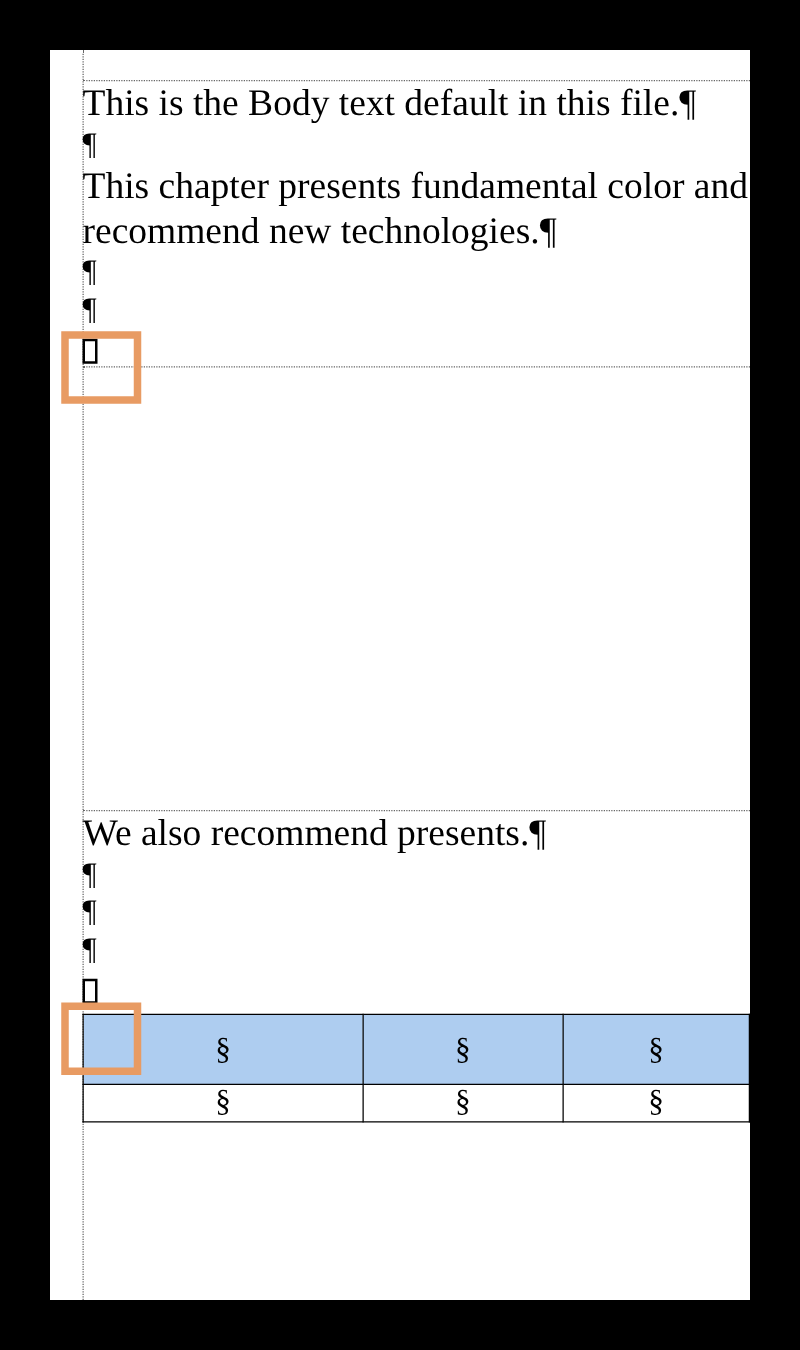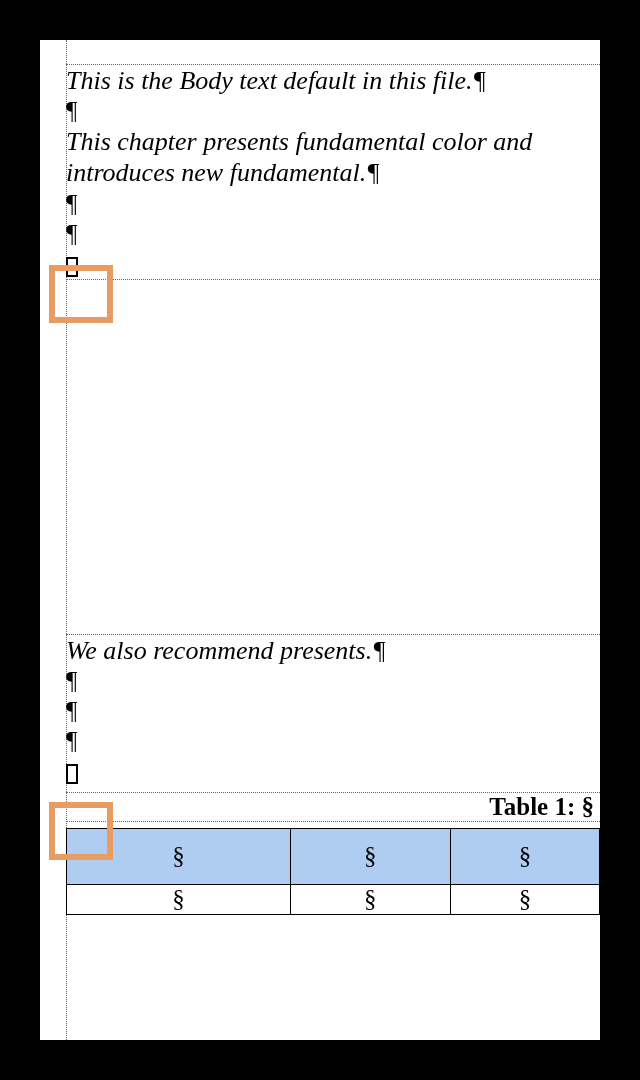--- a/index.html
+++ b/index.html
@@ -19,25 +19,24 @@
       background: #fff;
     }
     .content {
       position: absolute;
       left: 26px;
       top: 24px;
       right: 0;
       bottom: 0;
     }
     .para {
-      font-size: 26px;
+      font-size: 30px;
       color: #000;
       line-height: 1.2;
       white-space: pre-wrap;
-      font-style: italic;
     }
     .pilcrow {
       font-size: 25px;
       color: #000;
       line-height: 1.2;
     }
     .dotted-top {
       border-top: 1px dotted #666;
     }
     .dotted-bottom {
@@ -107,37 +106,36 @@
 </head>
 <body>
 
 <div class="page">
   <div class="vline"></div>
   <div class="content">
 
     <div class="block1">
       <div class="para">This is the Body text default in this file.¶</div>
       <div class="pilcrow">¶</div>
-      <div class="para">This chapter presents fundamental color and introduces new fundamental.¶</div>
+      <div class="para">This chapter presents fundamental color and recommend new technologies.¶</div>
       <div class="pilcrow">¶</div>
       <div class="pilcrow">¶</div>
       <div class="pilcrow dotted-bottom"><span class="anchor-mark"></span></div>
     </div>
 
     <div class="gap"></div>
 
     <div class="dotted-top">
       <div class="para">We also recommend presents.¶</div>
       <div class="pilcrow">¶</div>
       <div class="pilcrow">¶</div>
       <div class="pilcrow">¶</div>
       <div class="pilcrow"><span class="anchor-mark"></span></div>
     </div>
 
-    <div class="table-caption">Table 1: §</div>
 
     <table class="tbl">
       <tbody>
           <tr>
         <th class="col1">§</th>
         <th class="col2">§</th>
         <th class="col3">§</th>
       </tr>
       <tr>
         <td>§</td>

